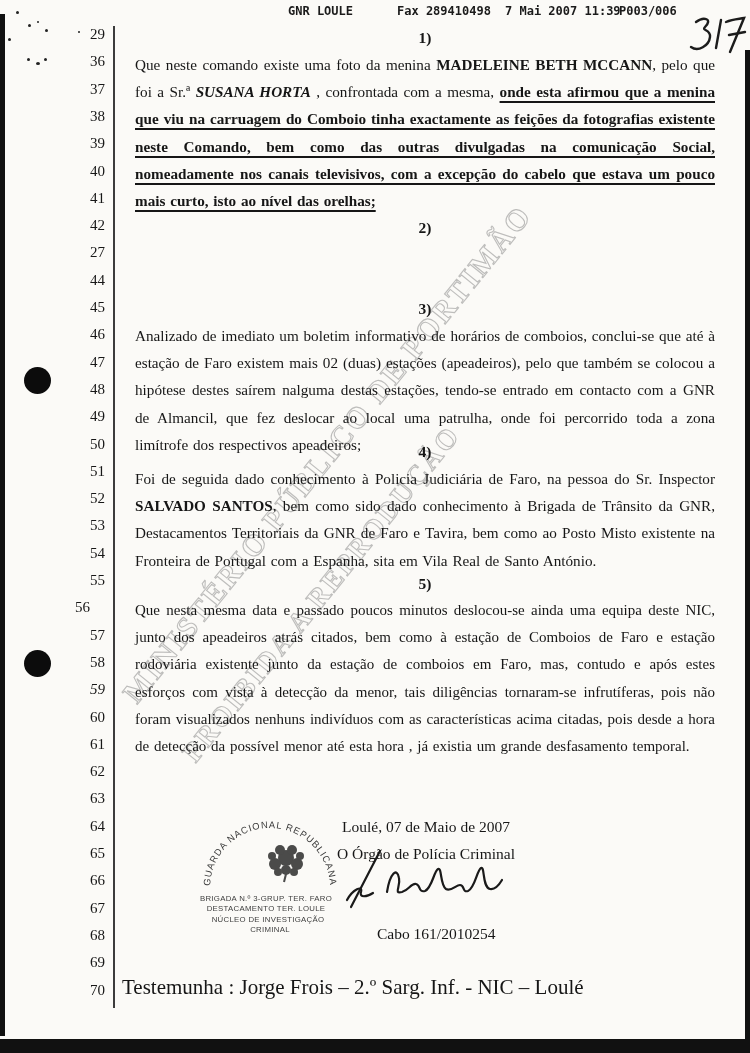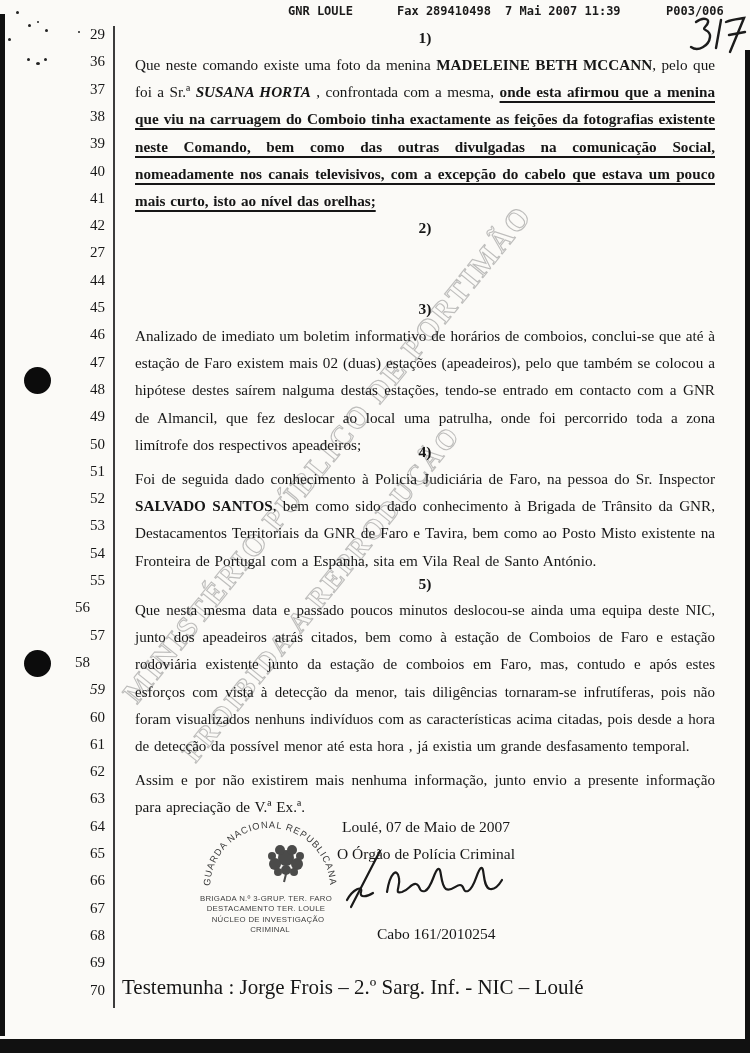--- a/index.html
+++ b/index.html
@@ -49,21 +49,21 @@
 </style>
 </head>
 <body>
 
 <div class="page">
 
   <div>
     <span class="fax-item" style="left:288px">GNR LOULE</span>
     <span class="fax-item" style="left:397px">Fax 289410498</span>
     <span class="fax-item" style="left:505px">7 Mai 2007 11:39</span>
-    <span class="fax-item" style="left:666px">P003/006</span>
+    <span class="fax-item" style="left:619px">P003/006</span>
   </div>
 
   <svg class="folio-svg" width="64" height="48" viewBox="0 0 64 48">
     <g fill="none" stroke="#1c1c1c" stroke-width="2.4" stroke-linecap="round">
       <path d="M 10,8 C 18,2 27,5 19,13 C 15,17 25,15 24,23 C 23,32 12,38 5,33"></path>
       <path d="M 35,6 L 30,34"></path>
       <path d="M 40,8 C 47,5 53,5 58,4 L 44,38"></path>
       <path d="M 43,21 L 59,18"></path>
     </g>
   </svg>
@@ -95,21 +95,21 @@
       <div class="line-num" style="top: 380.9px;">48</div>
       <div class="line-num" style="top: 408.2px;">49</div>
       <div class="line-num" style="top: 435.5px;">50</div>
       <div class="line-num" style="top: 462.8px;">51</div>
       <div class="line-num" style="top: 490.1px;">52</div>
       <div class="line-num" style="top: 517.4px;">53</div>
       <div class="line-num" style="top: 544.7px;">54</div>
       <div class="line-num" style="top: 572px;">55</div>
       <div class="line-num" style="top: 599.3px; text-align: center;">56</div>
       <div class="line-num" style="top: 626.6px;">57</div>
-      <div class="line-num" style="top: 653.9px; text-align: center;">58</div>
+      <div class="line-num" style="top: 653.9px;">58</div>
       <div class="line-num" style="top: 681.2px; font-style: italic;">59</div>
       <div class="line-num" style="top: 708.5px;">60</div>
       <div class="line-num" style="top: 735.8px;">61</div>
       <div class="line-num" style="top: 763.1px;">62</div>
       <div class="line-num" style="top: 790.4px;">63</div>
       <div class="line-num" style="top: 817.7px;">64</div>
       <div class="line-num" style="top: 845px;">65</div>
       <div class="line-num" style="top: 872.3px;">66</div>
       <div class="line-num" style="top: 899.6px;">67</div>
       <div class="line-num" style="top: 926.9px;">68</div>
@@ -131,21 +131,20 @@
 
   <div class="sec-h" style="top:295px">3)</div>
   <div class="para" style="top:322px"><span class="sg-normal">Analizado de imediato um boletim informativo de horários de comboios, conclui-se que até à estação de Faro existem mais 02 (duas) estações (apeadeiros), pelo que também se colocou a hipótese destes saírem nalguma destas estações, tendo-se entrado em contacto com a GNR de Almancil, que fez deslocar ao local uma patrulha, onde foi percorrido toda a zona limítrofe dos respectivos apeadeiros;</span></div>
 
   <div class="sec-h" style="top:438px">4)</div>
   <div class="para" style="top:465px"><span class="sg-normal">Foi de seguida dado conhecimento à Policia Judiciária de Faro, na pessoa do Sr. Inspector </span><span class="sg-bold">SALVADO SANTOS</span><span class="sg-normal">, bem como sido dado conhecimento à Brigada de Trânsito da GNR, Destacamentos Territoriais da GNR de Faro e Tavira, bem como ao Posto Misto existente na Fronteira de Portugal com a Espanha, sita em Vila Real de Santo António.</span></div>
 
   <div class="sec-h" style="top:570px">5)</div>
   <div class="para" style="top: 597px; font-size: 15px;"><span class="sg-normal">Que nesta mesma data e passado poucos minutos deslocou-se ainda uma equipa deste NIC, junto dos apeadeiros atrás citados, bem como à estação de Comboios de Faro e estação rodoviária existente junto da estação de comboios em Faro, mas, contudo e após estes esforços com vista à detecção da menor, tais diligências tornaram-se infrutíferas, pois não foram visualizados nenhuns indivíduos com as características acima citadas, pois desde a hora de detecção da possível menor até esta hora , já existia um grande desfasamento temporal.</span></div>
 
-  <div class="para" style="top:766px"><span class="sg-normal">Assim e por não existirem mais nenhuma informação, junto envio a presente informação para apreciação de V.ª Ex.ª.</span></div>
 
   <div class="free-line" style="left:342px;top:818px">Loulé, 07 de Maio de 2007</div>
   <div class="free-line" style="left:337px;top:845px">O Órgão de Polícia Criminal</div>
 
   <svg class="stamp-svg" width="170" height="135" viewBox="0 0 170 135">
     <defs>
       <path id="arcPath" d="M 12,78 A 60,60 0 0 1 132,78"></path>
     </defs>
     <text font-family="Liberation Sans, sans-serif" font-size="9.5" letter-spacing="1" fill="#3a3a3a">
       <textPath href="#arcPath" startOffset="2" textLength="184" lengthAdjust="spacingAndGlyphs">GUARDA NACIONAL REPUBLICANA</textPath>

